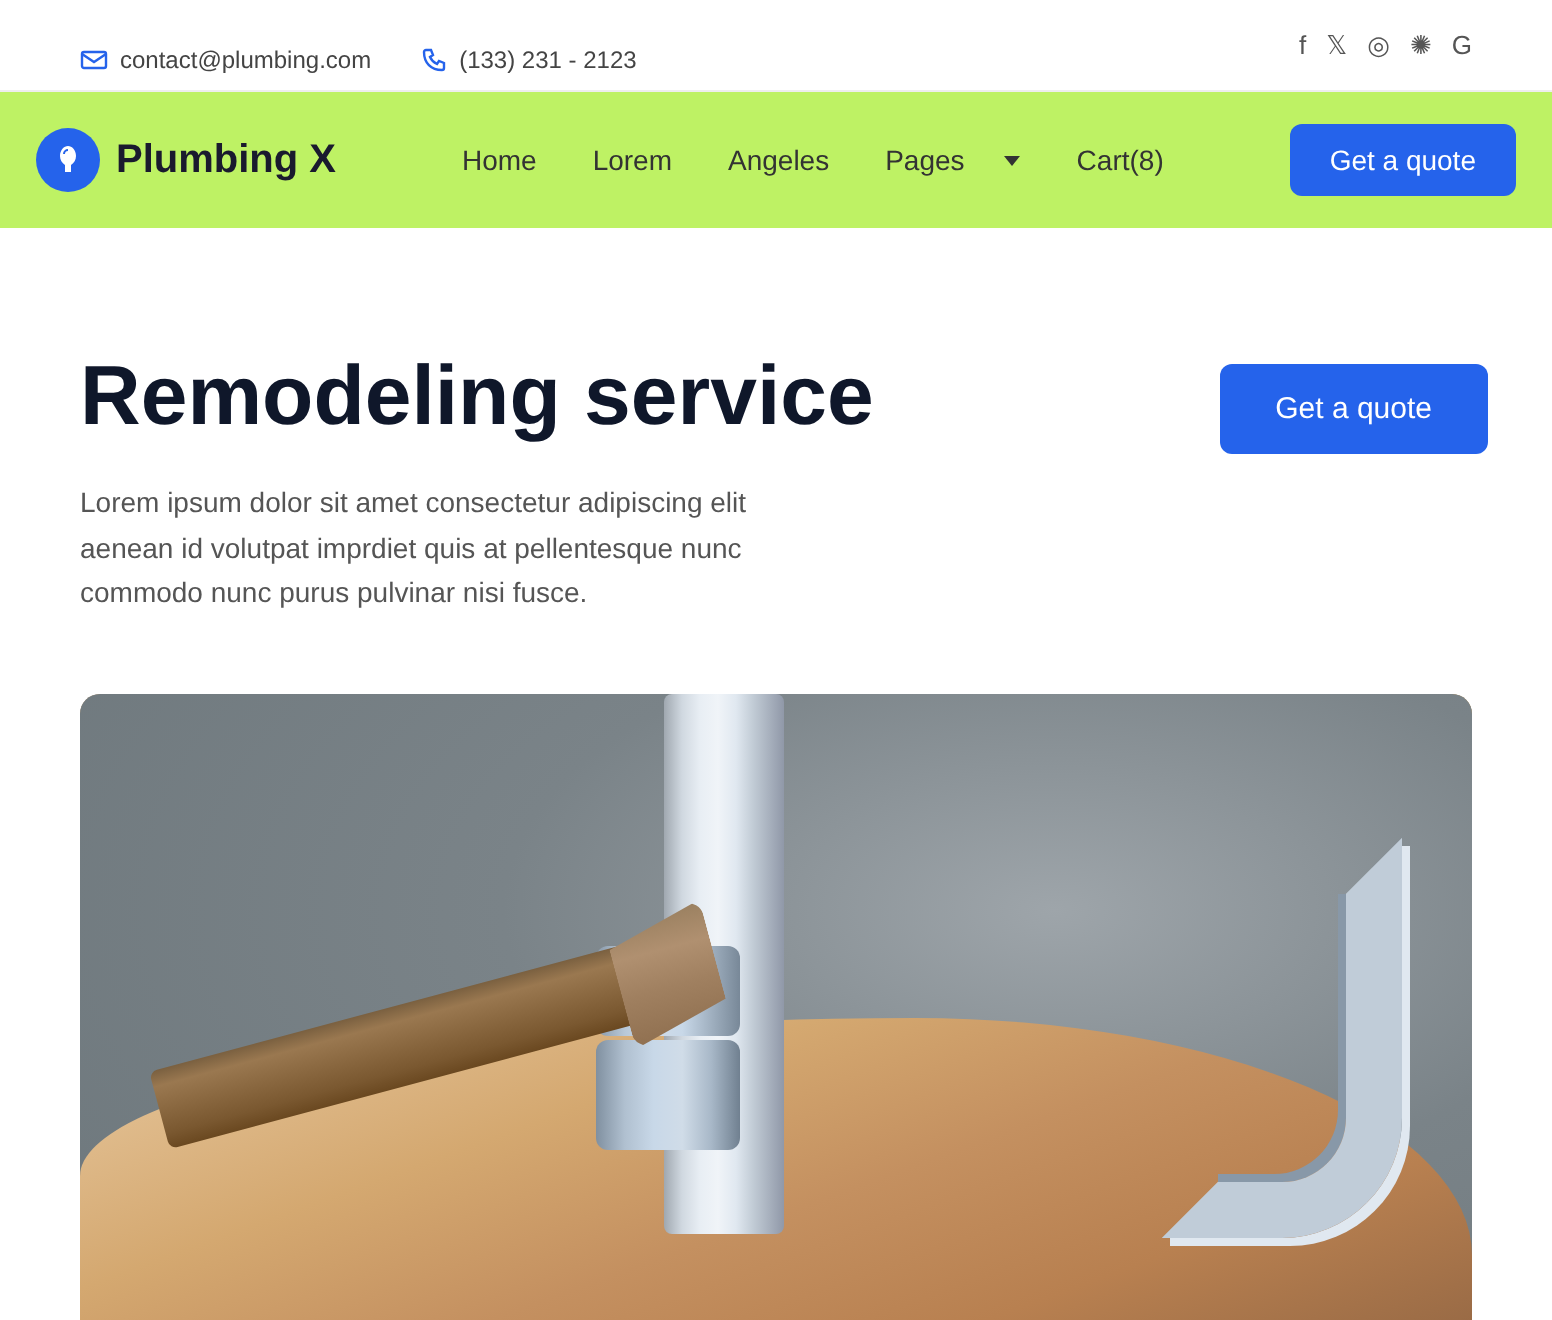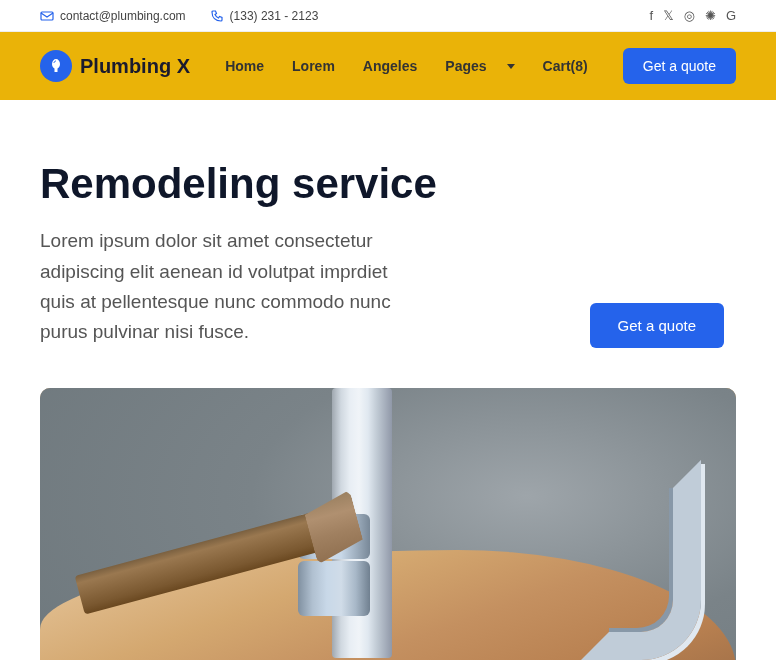--- a/index.html
+++ b/index.html
@@ -17,20 +17,21 @@
     }
     .topbar-left {
       display: flex;
       gap: 24px;
       align-items: center;
     }
     .topbar-item {
       display: flex;
       align-items: center;
       gap: 6px;
+      margin-top: 15px;
     }
     .topbar-icon {
       width: 14px;
       height: 14px;
       display: inline-flex;
       align-items: center;
       justify-content: center;
     }
     .topbar-right {
       display: flex;
@@ -41,22 +42,22 @@
       font-size: 13px;
       color: #555;
       cursor: pointer;
     }
 
     
     .header {
       display: flex;
       align-items: center;
       justify-content: space-between;
-      padding: 16px 40px;
-      background: #eab308;
+      padding: 16px 18px;
+      background: #bef264;
     }
     .logo {
       display: flex;
       align-items: center;
       gap: 8px;
       font-size: 20px;
       font-weight: 700;
       color: #1a1a2e;
     }
     .logo-icon {
@@ -69,21 +70,20 @@
       justify-content: center;
       color: white;
       font-size: 14px;
     }
     nav {
       display: flex;
       align-items: center;
       gap: 28px;
       font-size: 14px;
       color: #333;
-      font-weight: bold;
     }
     nav a {
       text-decoration: none;
       color: #333;
       cursor: pointer;
     }
     .nav-pages {
       display: flex;
       align-items: center;
       gap: 20px;
@@ -105,37 +105,37 @@
       border: none;
       border-radius: 6px;
       padding: 10px 20px;
       font-size: 14px;
       cursor: pointer;
       font-weight: 500;
     }
 
     
     .hero {
-      padding: 60px 52px 30px 40px;
+      padding: 60px 32px 30px 40px;
       display: flex;
       justify-content: space-between;
-      align-items: flex-end;
+      align-items: flex-start;
     }
     .hero-left {
       max-width: 460px;
     }
     .hero-title {
       font-size: 42px;
       font-weight: 800;
       color: #0f172a;
       line-height: 1.15;
       margin-bottom: 18px;
     }
     .hero-desc {
-      font-size: 19px;
+      font-size: 14px;
       color: #555;
       line-height: 1.6;
       max-width: 380px;
     }
     .hero-right {
       padding-top: 8px;
     }
     .btn-quote-hero {
       background: #2563eb;
       color: #fff;

